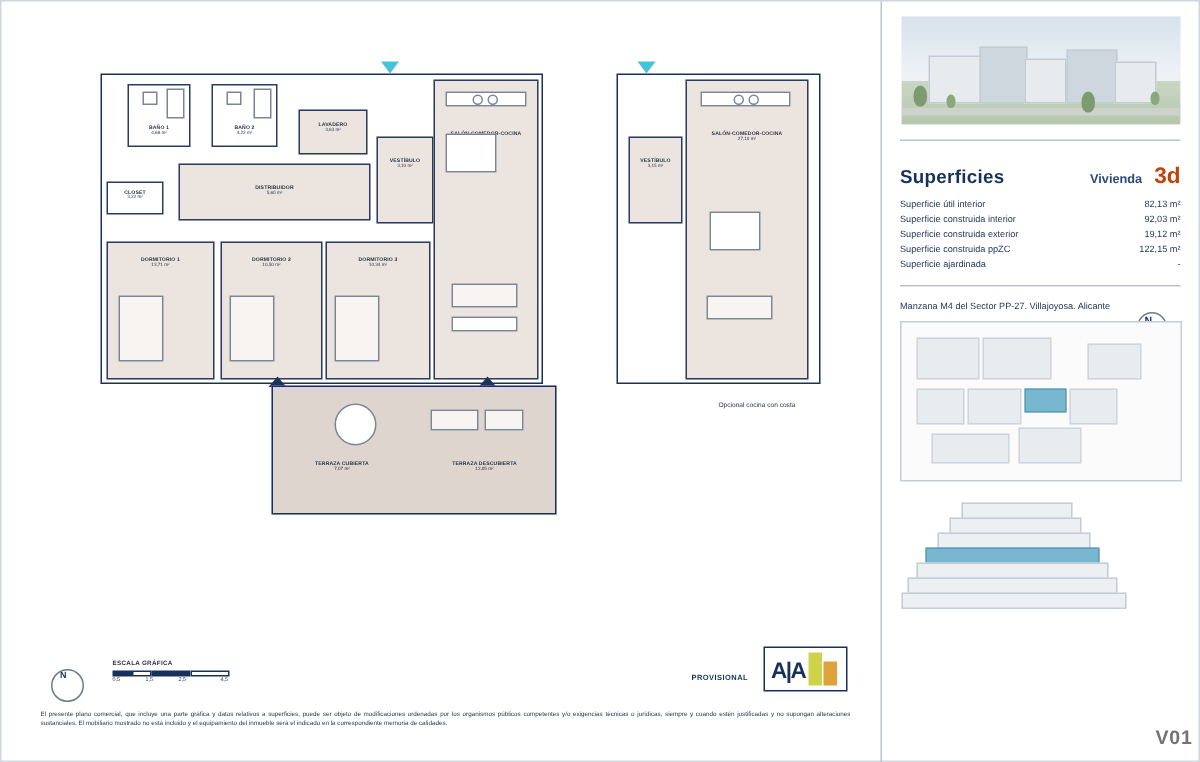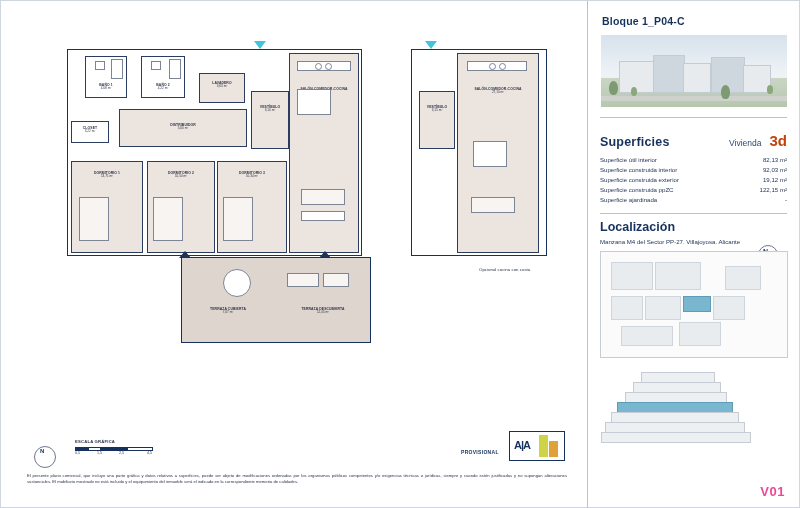--- a/index.html
+++ b/index.html
@@ -40,21 +40,21 @@
   .render .tree.s{width:6px;height:9px;background:#8aa87b;}
   .render .road{position:absolute;background:#cdd3cb;}
 
   .sect-head{
     display:flex;align-items:baseline;justify-content:space-between;
     border-top:1px solid #b9c2d0;padding-top:2px;margin-top:4px;
   }
   .sect-head h2{
     font-size:12.5px;margin:0;font-weight:bold;color:#16325c;letter-spacing:.2px;
   }
-  .sect-head .viv{font-size:8.5px;color:#2b4a7a;margin-left:auto;margin-right:8px;font-weight:normal;margin-top:18px;}
+  .sect-head .viv{font-size:8.5px;color:#2b4a7a;margin-left:auto;margin-right:8px;font-weight:bold;margin-top:18px;}
   .sect-head .big{font-size:15px;font-weight:bold;color:#c2410c;}
   table.surf{width:100%;border-collapse:collapse;margin-top:5px;}
   table.surf td{font-size:6.1px;color:#1f3257;padding:1.6px 0;vertical-align:bottom;}
   table.surf td.val{text-align:right;font-size:6.1px;}
   .loc-head{
     border-top:1px solid #b9c2d0;margin-top:8px;padding-top:6px;
   }
   .loc-head h2{font-size:12.5px;margin:0;font-weight:bold;color:#16325c;}
   .loc-addr{font-size:6.1px;margin-top:4px;color:#1f3257;}
 
@@ -67,21 +67,21 @@
   .compass{position:absolute;right:6px;top:-4px;width:26px;height:26px;}
   .compass .c{width:18px;height:18px;border:1px solid #6d7a8d;border-radius:50%;position:absolute;left:3px;top:4px;}
   .compass .n{position:absolute;left:8px;top:7px;font-size:7px;font-weight:bold;color:#16325c;}
 
   .elev{
     position:relative;width:186px;height:82px;margin:10px auto 0 auto;
   }
   .elev .st{position:absolute;background:#edf0f3;border:1px solid #c5ccd4;}
   .elev .hl{background:#79b6cf;border:1px solid #5f9cb6;}
   .code{
-    position:absolute;right:14px;bottom:10px;font-size:13px;font-weight:bold;color:#ec4899;letter-spacing:.5px;
+    position:absolute;right:4px;bottom:10px;font-size:13px;font-weight:bold;color:#737373;letter-spacing:.5px;
   }
 
   
   .plan{position:absolute;left:0;top:0;width:588px;height:508px;}
 
   .unitA{position:absolute;left:66px;top:48px;width:295px;height:207px;border:1.6px solid #16325c;background:#ffffff;box-sizing:border-box;}
   .unitB{position:absolute;left:410px;top:48px;width:136px;height:207px;border:1.6px solid #16325c;background:#ffffff;box-sizing:border-box;}
 
   .room{position:absolute;box-sizing:border-box;border:1px solid #2a3c60;background:#f1e9e4;}
   .room.w{background:#ffffff;}
@@ -111,21 +111,21 @@
 
   .compass2{position:absolute;left:28px;top:440px;width:30px;height:30px;}
   .compass2 .c{position:absolute;left:5px;top:5px;width:20px;height:20px;border:1px solid #6d7a8d;border-radius:50%;}
   .compass2 .n{position:absolute;left:11px;top:7px;font-size:6px;font-weight:bold;color:#16325c;}
 
   .prov{position:absolute;left:460px;top:448px;font-size:5px;font-weight:bold;color:#16325c;letter-spacing:.3px;}
   .logo{position:absolute;left:508px;top:430px;width:56px;height:30px;}
   .logo .sq{position:absolute;left:0;top:0;width:56px;height:30px;border:1px solid #16325c;background:#fff;box-sizing:border-box;}
   .logo .g1{position:absolute;left:30px;top:4px;width:9px;height:22px;background:#cfd34a;}
   .logo .g2{position:absolute;left:40px;top:10px;width:9px;height:16px;background:#e0a03a;}
-  .logo .aa{position:absolute;left:5px;top:8px;font-size:11px;font-weight:bold;color:#16325c;letter-spacing:-1px;}
+  .logo .aa{position:absolute;left:5px;top:8px;font-size:15px;font-weight:bold;color:#16325c;letter-spacing:-1px;}
 
   .disclaimer{position:absolute;left:26px;top:472px;width:540px;font-size:4.2px;line-height:1.5;color:#2a3347;text-align:justify;}
 
   .optnote{position:absolute;left:478px;top:266px;font-size:4.4px;color:#2a3347;}
 </style>
 </head>
 <body>
 
 <div class="page">
 
@@ -270,21 +270,20 @@
       <div class="sq"></div>
         <div class="g1"></div>
         <div class="g2"></div>
       <div class="aa">A|A</div>
     </div>
 
     <div class="disclaimer">El presente plano comercial, que incluye una parte gráfica y datos relativos a superficies, puede ser objeto de modificaciones ordenadas por los organismos públicos competentes y/o exigencias técnicas o jurídicas, siempre y cuando estén justificadas y no supongan alteraciones sustanciales. El mobiliario mostrado no está incluido y el equipamiento del inmueble será el indicado en la correspondiente memoria de calidades.</div>
   </div>
 
   <div class="panel">
-    <div class="panel-title">Bloque 1_P04-C</div>
 
     <div class="render">
       <div class="sky"></div>
       <div class="ground"></div>
       <div class="road" style="left:0;bottom:6px;width:186px;height:5px;"></div>
       <div class="bld" style="left:18px;top:26px;width:34px;height:30px;"></div>
       <div class="bld dark" style="left:52px;top:20px;width:30px;height:36px;"></div>
       <div class="bld" style="left:82px;top:28px;width:26px;height:28px;"></div>
       <div class="bld dark" style="left:110px;top:22px;width:32px;height:34px;"></div>
       <div class="bld" style="left:142px;top:30px;width:26px;height:26px;"></div>
@@ -319,21 +318,20 @@
         <td class="val">122,15 m²</td>
       </tr>
       <tr>
         <td>Superficie ajardinada</td>
         <td class="val">-</td>
       </tr>
     </tbody>
       </table>
 
     <div class="loc-head">
-      <h2>Localización</h2>
       <div class="loc-addr">Manzana M4 del Sector PP-27. Villajoyosa. Alicante</div>
     </div>
 
     <div style="position:relative;">
       <div class="compass">
         <div class="c"></div>
         <div class="n">N</div>
       </div>
     </div>
 

